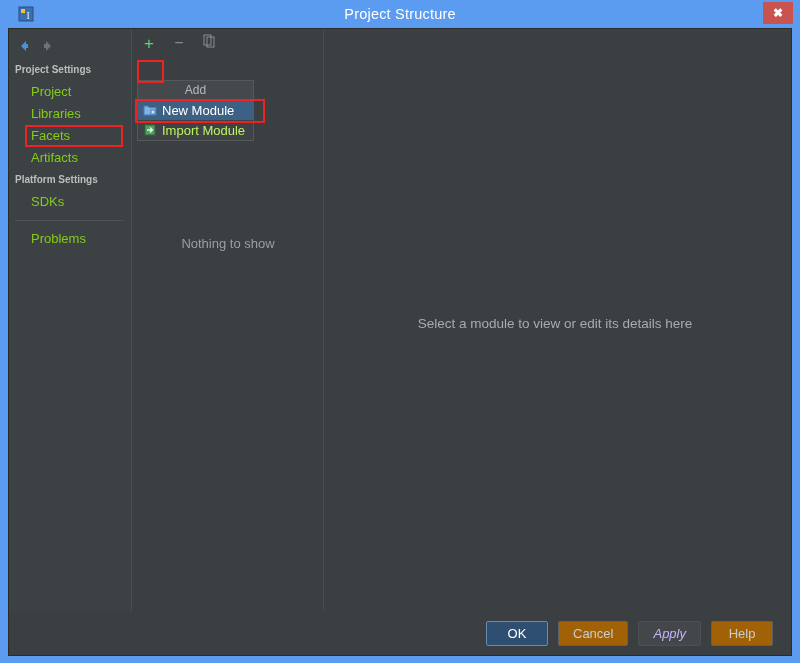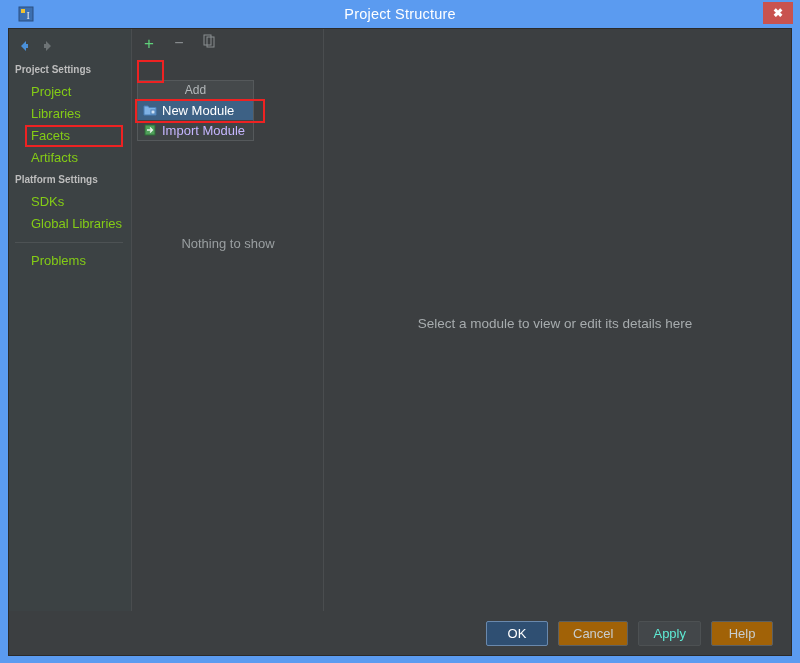--- a/index.html
+++ b/index.html
@@ -142,41 +142,42 @@
     background: #a16207;
     border: 1px solid #5b6063;
     border-radius: 2px;
     display: flex; align-items: center; justify-content: center;
     cursor: pointer;
   }
   .dlg-btn.primary {
     background: #2f4f72; border-color: #6a89ad; color: #ffffff;
   }
   .dlg-btn.disabled {
-    color: #5eead4; border-color: #4d5153; background: #43474a;
+    color: #c4b5fd; border-color: #4d5153; background: #43474a;
     cursor: default;
+    font-style: italic;
   }
 
   
   #add-menu {
     position: absolute; left: 128px; top: 51px;
     width: 117px;
     background: #3f4345;
     border: 1px solid #55595b;
     z-index: 40;
   }
   #menu-header {
     height: 19px; line-height: 19px;
     text-align: center; font-size: 12px;
     color: #b4b9bb; background: #45494b;
   }
   .menu-item {
     height: 20px; display: flex; align-items: center;
     gap: 5px; padding-left: 5px;
-    font-size: 13px; color: #c4b5fd;
+    font-size: 13px; color: #bef264;
     cursor: pointer; white-space: nowrap;
   }
   .menu-item.highlighted { background: #3d6185; color: #ffffff; }
   .menu-icon { width: 14px; height: 14px; flex: 0 0 14px; }
 
   
   .annot {
     position: absolute;
     border: 2px solid #ee2222;
     z-index: 60;
@@ -223,21 +224,20 @@
       </div>
 
       <div id="tree">
         <div class="tree-group">Project Settings</div>
         <div class="tree-item">Project</div>
         <div class="tree-item">Libraries</div>
         <div class="tree-item">Facets</div>
         <div class="tree-item">Artifacts</div>
         <div class="tree-group">Platform Settings</div>
         <div class="tree-item">SDKs</div>
-        <div class="tree-item">Global Libraries</div>
         <div class="tree-sep"></div>
         <div class="tree-item">Problems</div>
       </div>
     </div>
 
     <div id="middle-panel">
       <div id="middle-toolbar">
         <span class="tb-btn">
           <span class="tb-plus">+</span>
         </span>

